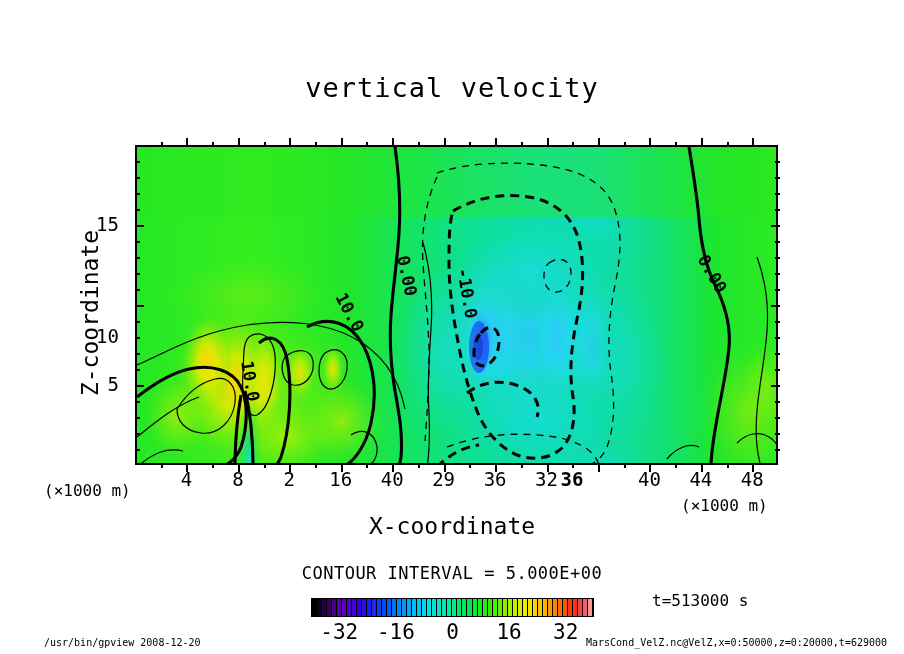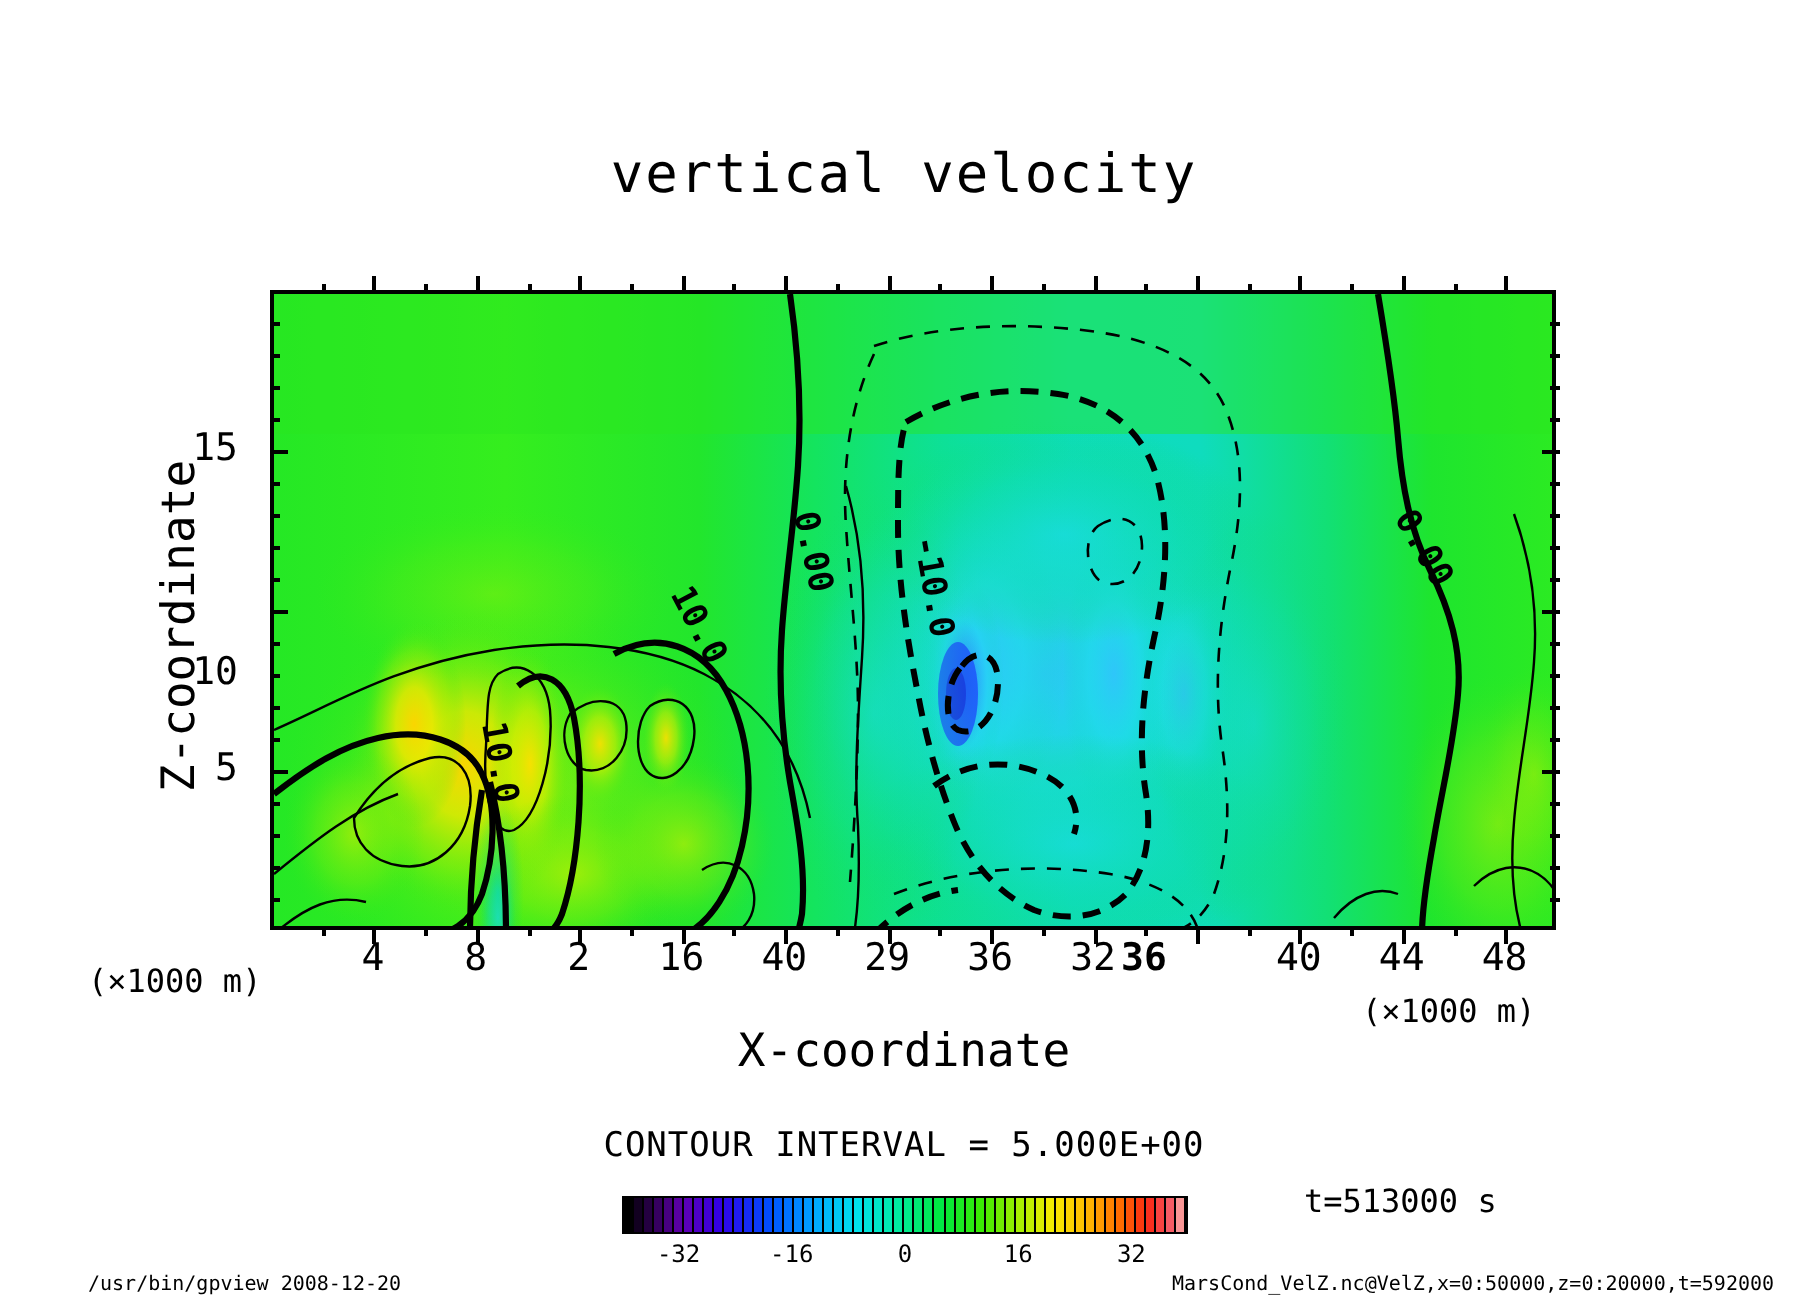--- a/index.html
+++ b/index.html
@@ -31,21 +31,21 @@
 
   .unit-left{position:absolute;left:44px;top:481px;font-size:16px;}
   .unit-right{position:absolute;left:681px;top:496px;font-size:16px;}
 
   
   .cb-title{position:absolute;left:0;top:563px;width:904px;text-align:center;font-size:17px;letter-spacing:0.5px;}
   .cbar{position:absolute;left:311px;top:598px;width:283px;height:19px;border:1px solid #000;
         display:flex;box-sizing:border-box;background:#000;}
   .cbar i{flex:1 1 auto;height:100%;display:block;border-right:1px solid #000;box-sizing:border-box;}
   .cb-ticks{position:absolute;left:311px;top:620px;width:283px;height:22px;}
-  .cb-ticks span{position:absolute;font-size:12px;transform:translateX(-50%);}
+  .cb-ticks span{position:absolute;font-size:21px;transform:translateX(-50%);}
 
   .tlabel{position:absolute;left:652px;top:591px;font-size:16px;}
   .footer-left{position:absolute;left:24px;top:637px;font-size:10px;margin-left:20px;}
   .footer-right{position:absolute;left:586px;top:637px;font-size:10px;}
 </style>
 </head>
 <body>
 
 <div class="title">vertical velocity</div>
 
@@ -371,13 +371,13 @@
 <div class="cb-ticks" id="cbticks">
     <span style="left: 28.3px;">-32</span>
     <span style="left: 84.9px;">-16</span>
     <span style="left: 141.5px;">0</span>
     <span style="left: 198.1px;">16</span>
     <span style="left: 254.7px;">32</span>
   </div>
 
 <div class="tlabel">t=513000 s</div>
 <div class="footer-left">/usr/bin/gpview  2008-12-20</div>
-<div class="footer-right">MarsCond_VelZ.nc@VelZ,x=0:50000,z=0:20000,t=592000</div>
+<div class="footer-right">MarsCond_VelZ.nc@VelZ,x=0:50000,z=0:20000,t=629000</div>
 
 </body></html>

